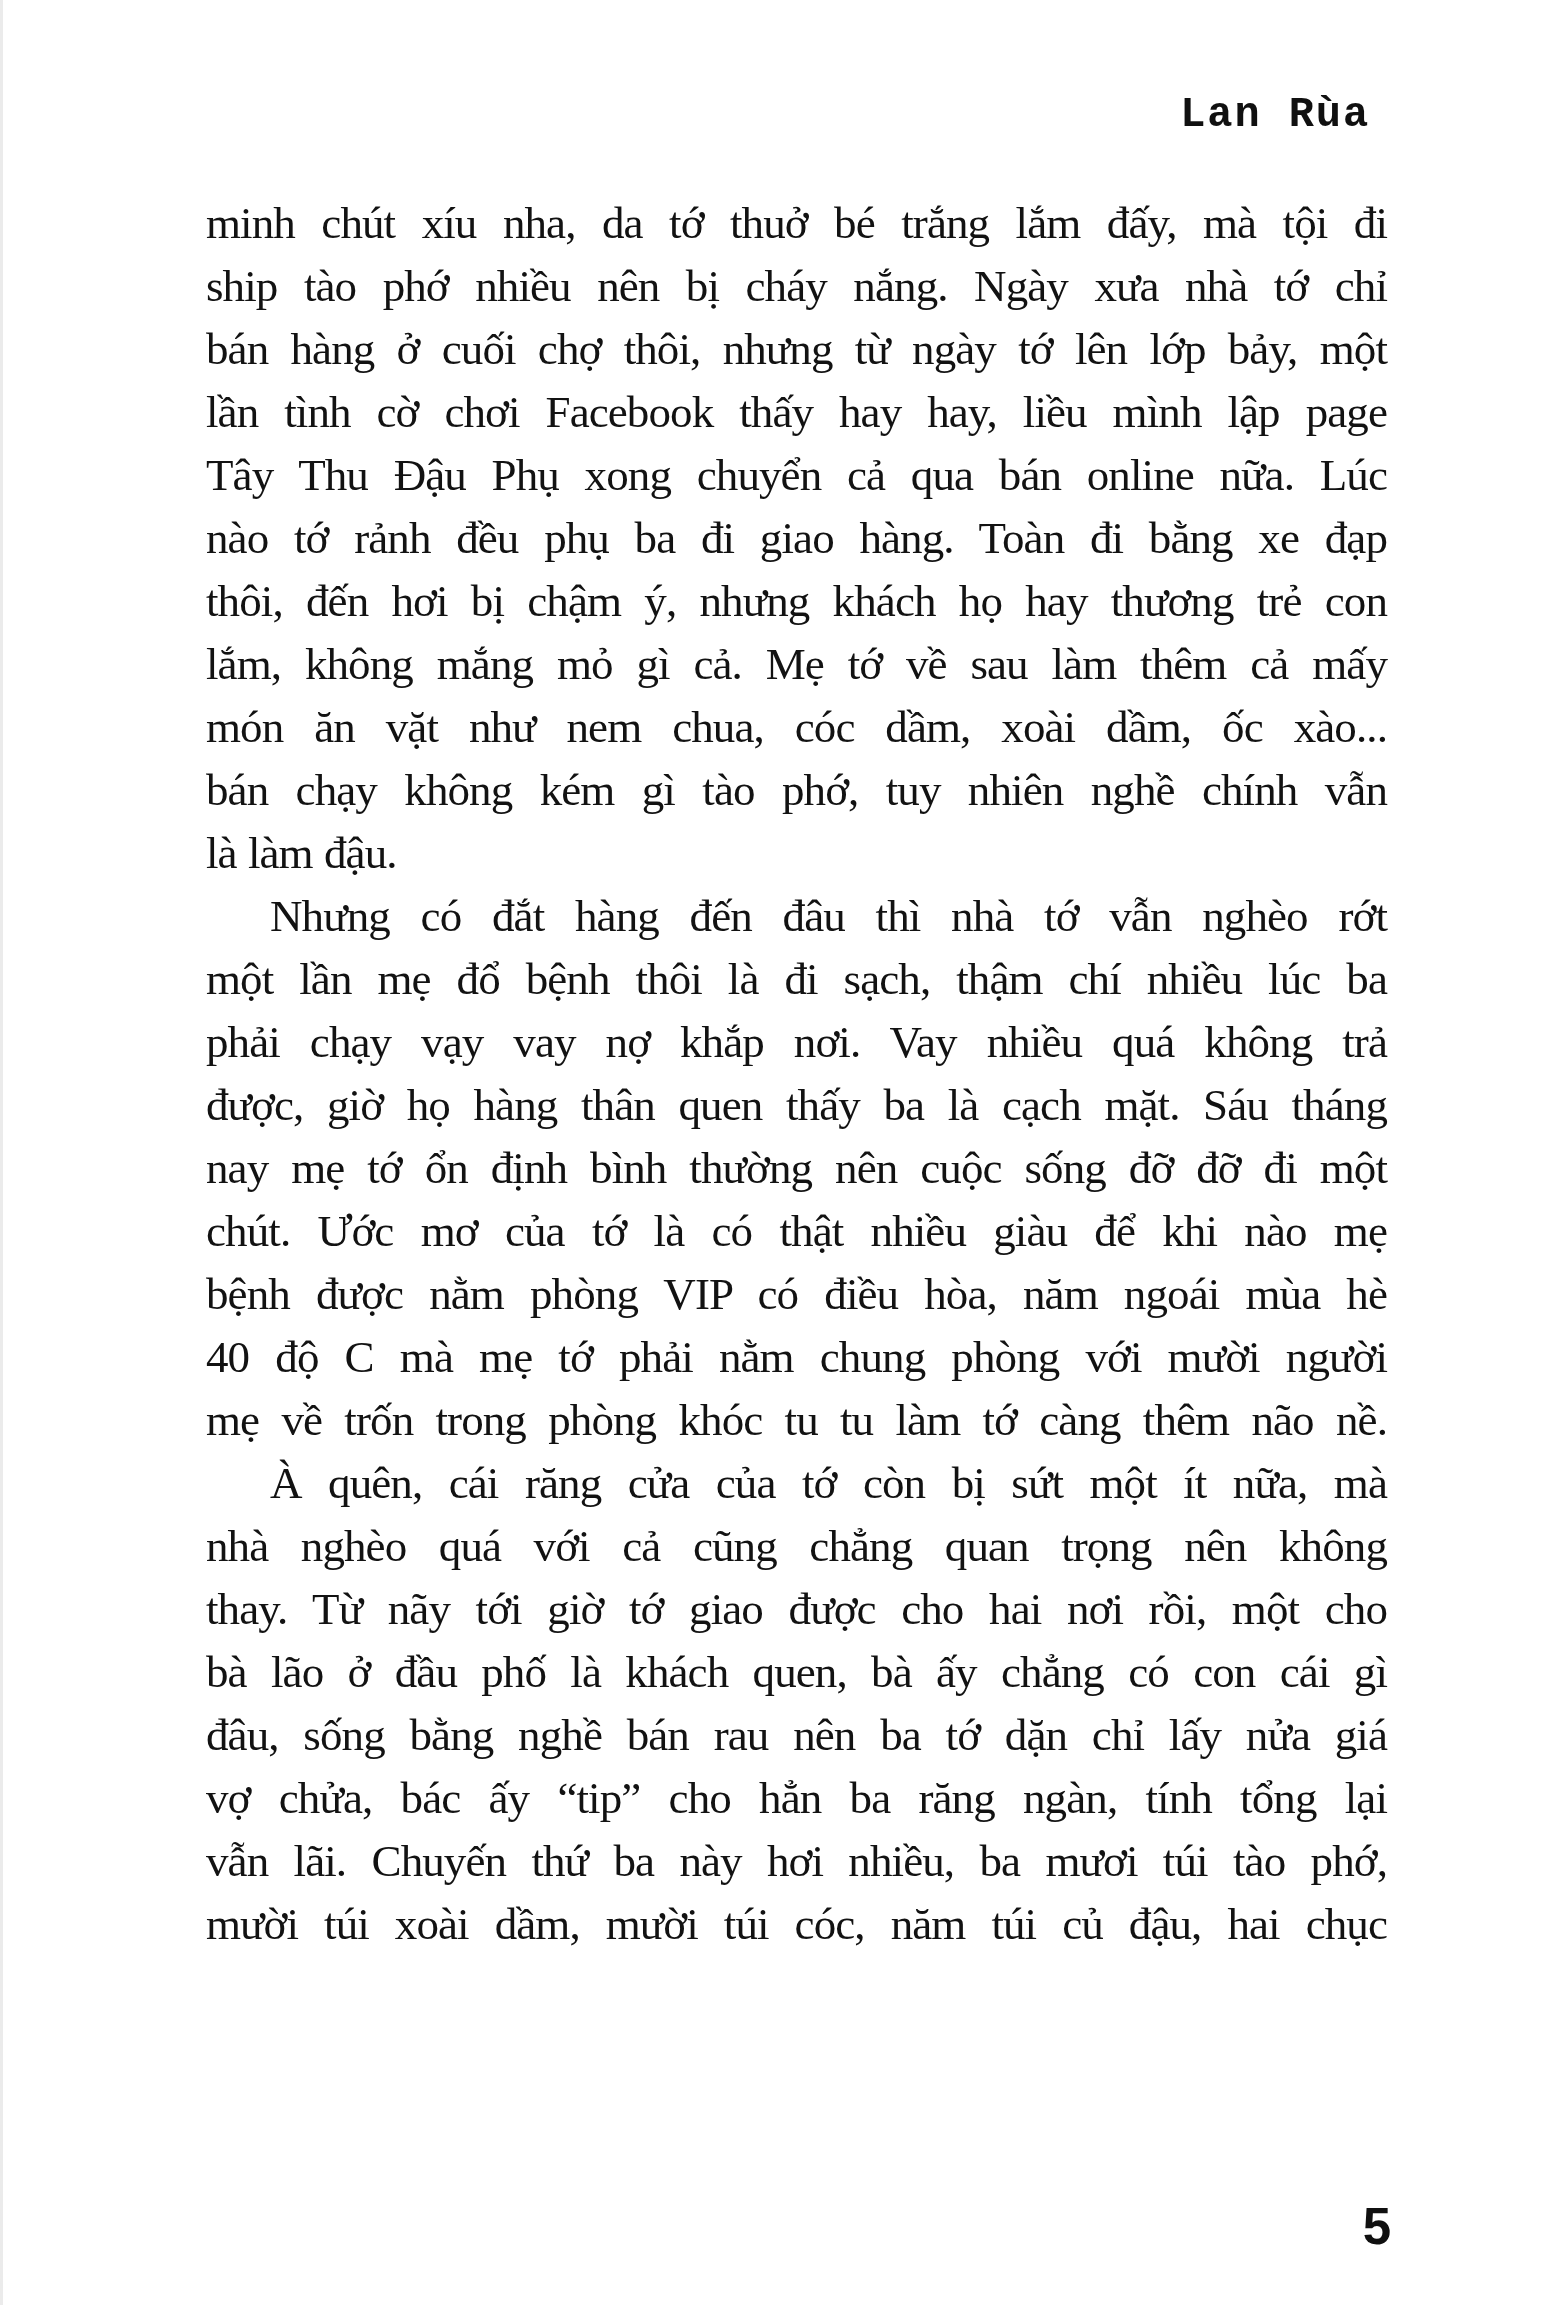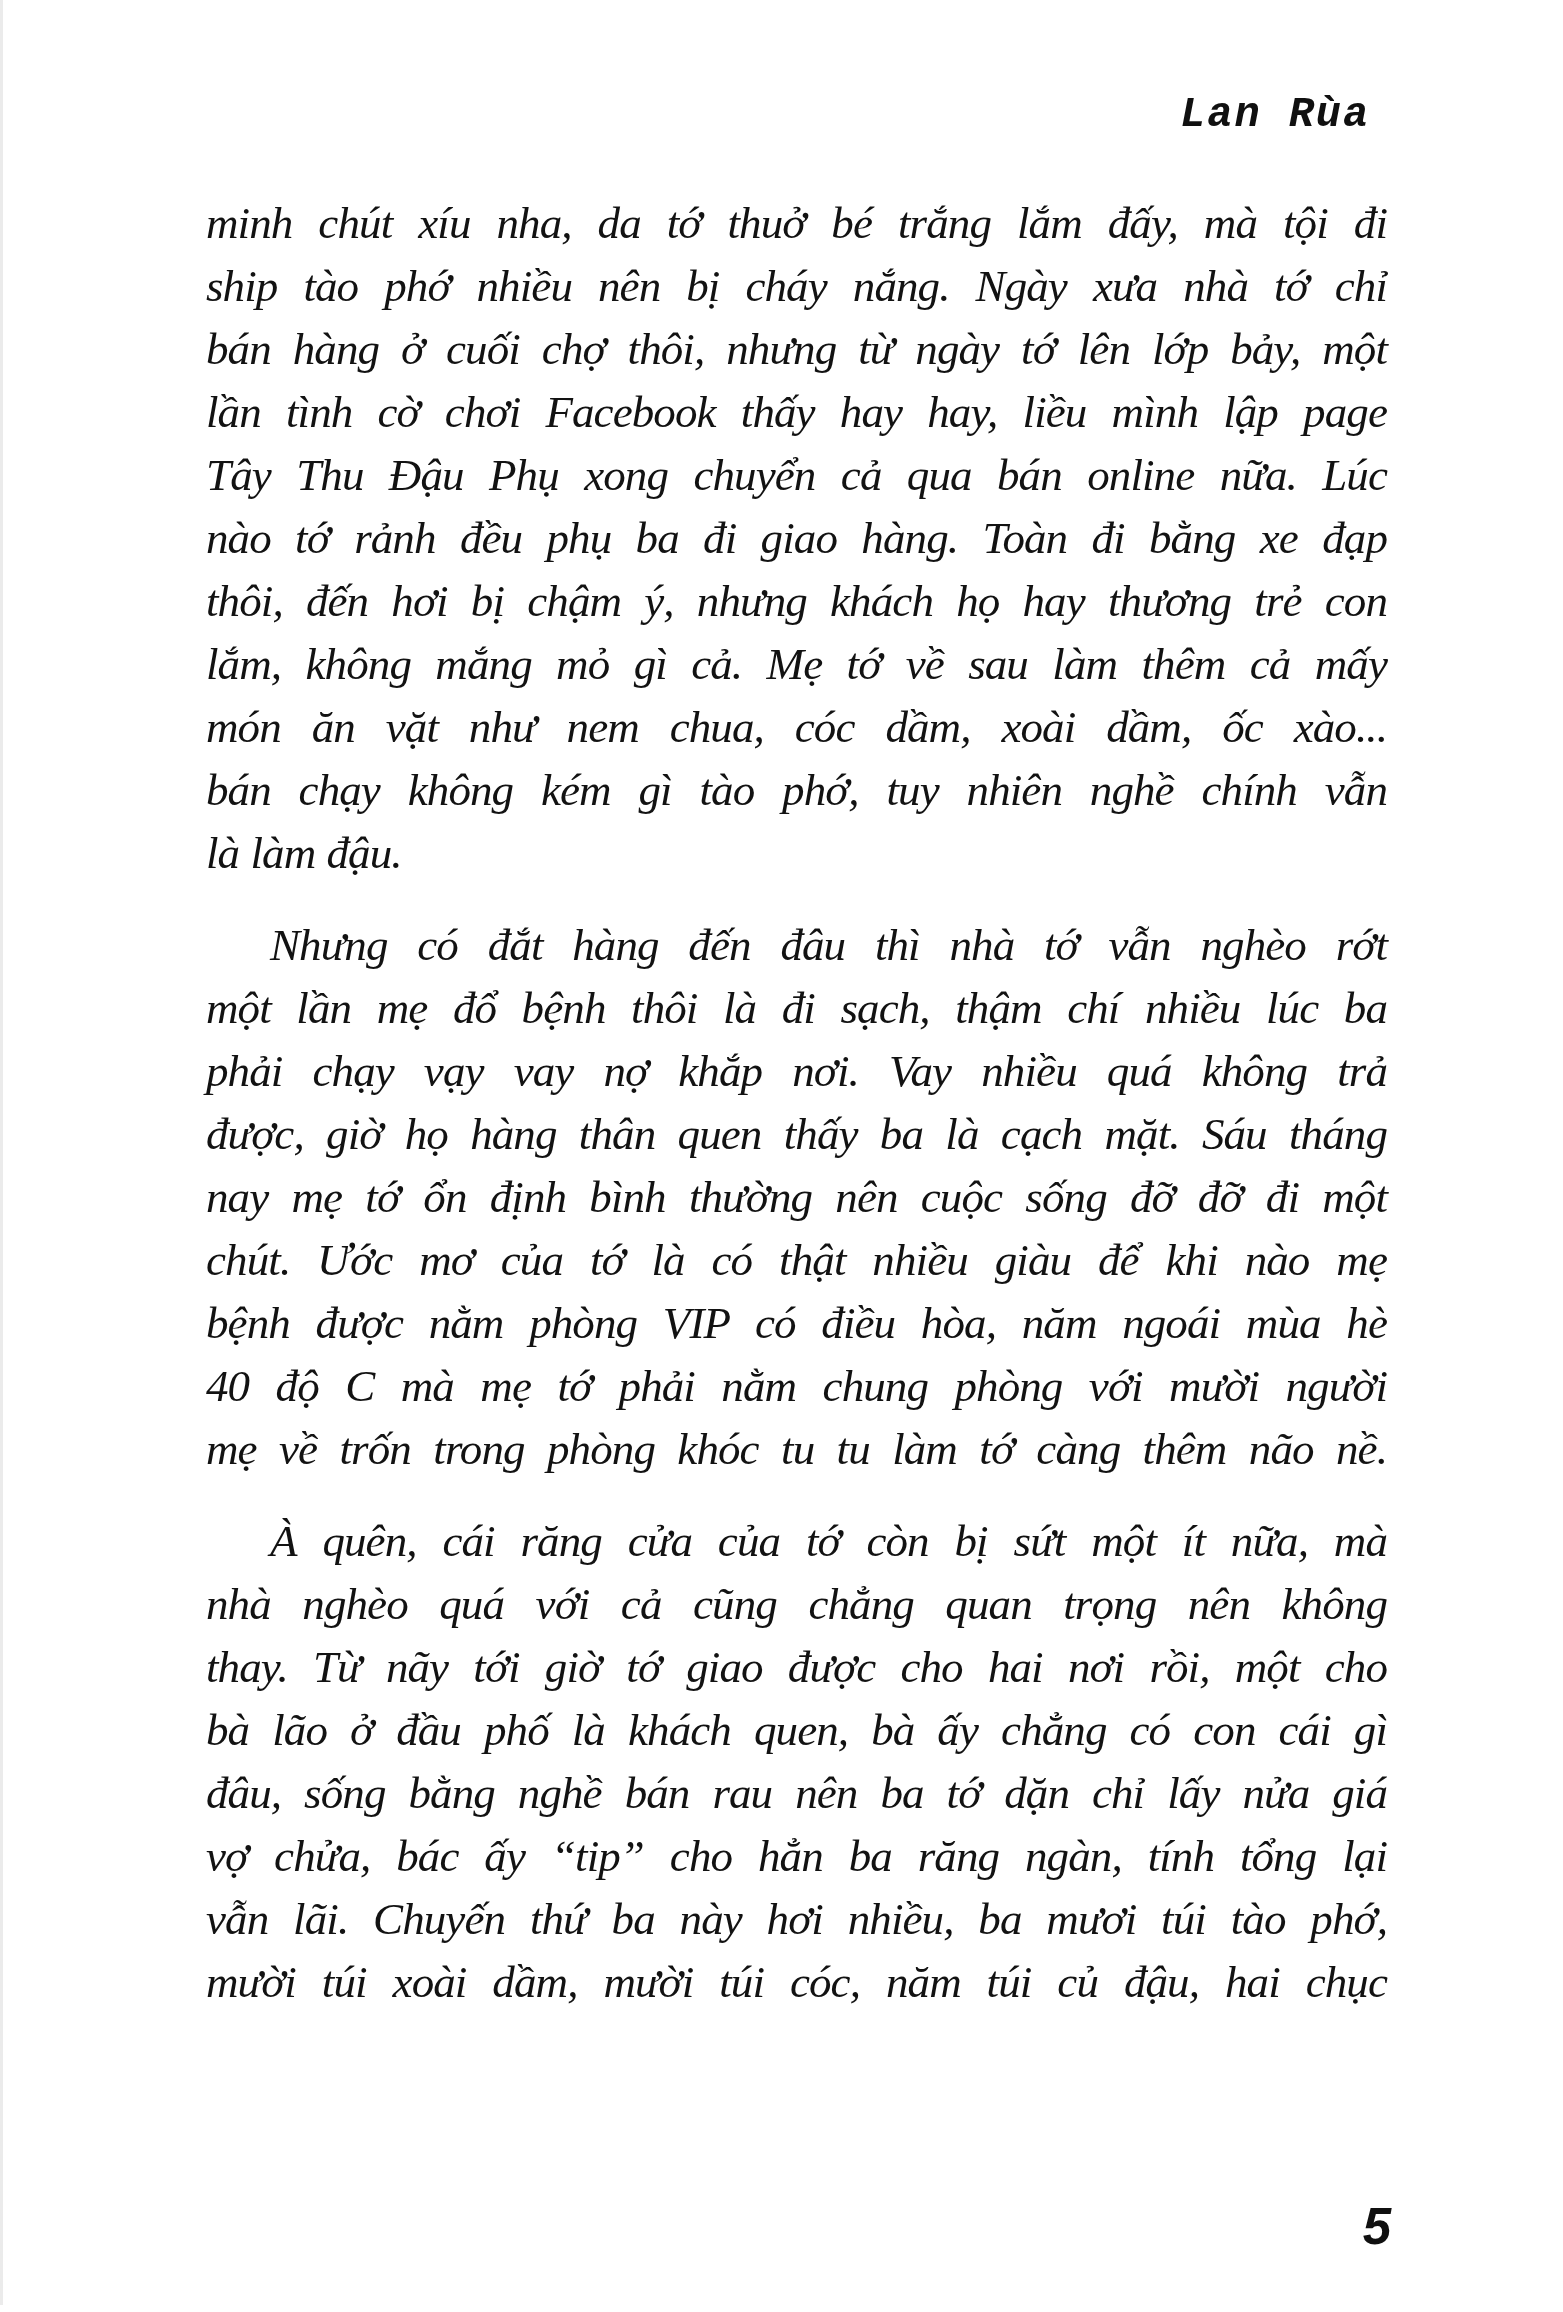--- a/index.html
+++ b/index.html
@@ -8,21 +8,20 @@
     background: #ffffff;
   }
   .page {
     position: relative;
     width: 1563px;
     height: 2305px;
     background: #ffffff;
     overflow: hidden;
     font-family: "Liberation Serif", serif;
     color: #121212;
-    font-style: italic;
   }
   
   .scan-edge {
     position: absolute;
     left: 0;
     top: 0;
     width: 2.8px;
     height: 100%;
     background: #dadada;
     opacity: 0.55;
@@ -50,21 +49,20 @@
   .line {
     height: 63px;
     line-height: 63px;
     text-align: justify;
     text-align-last: justify;
     white-space: normal;
     overflow: visible;
   }
   .line.indent {
     text-indent: 64px;
-    margin-top: 29px;
   }
   .line.para-end {
     text-align-last: left;
   }
   .page-number {
     position: absolute;
     top: 2201px;
     right: 172px;
     font-family: "Liberation Sans", sans-serif;
     font-weight: bold;

